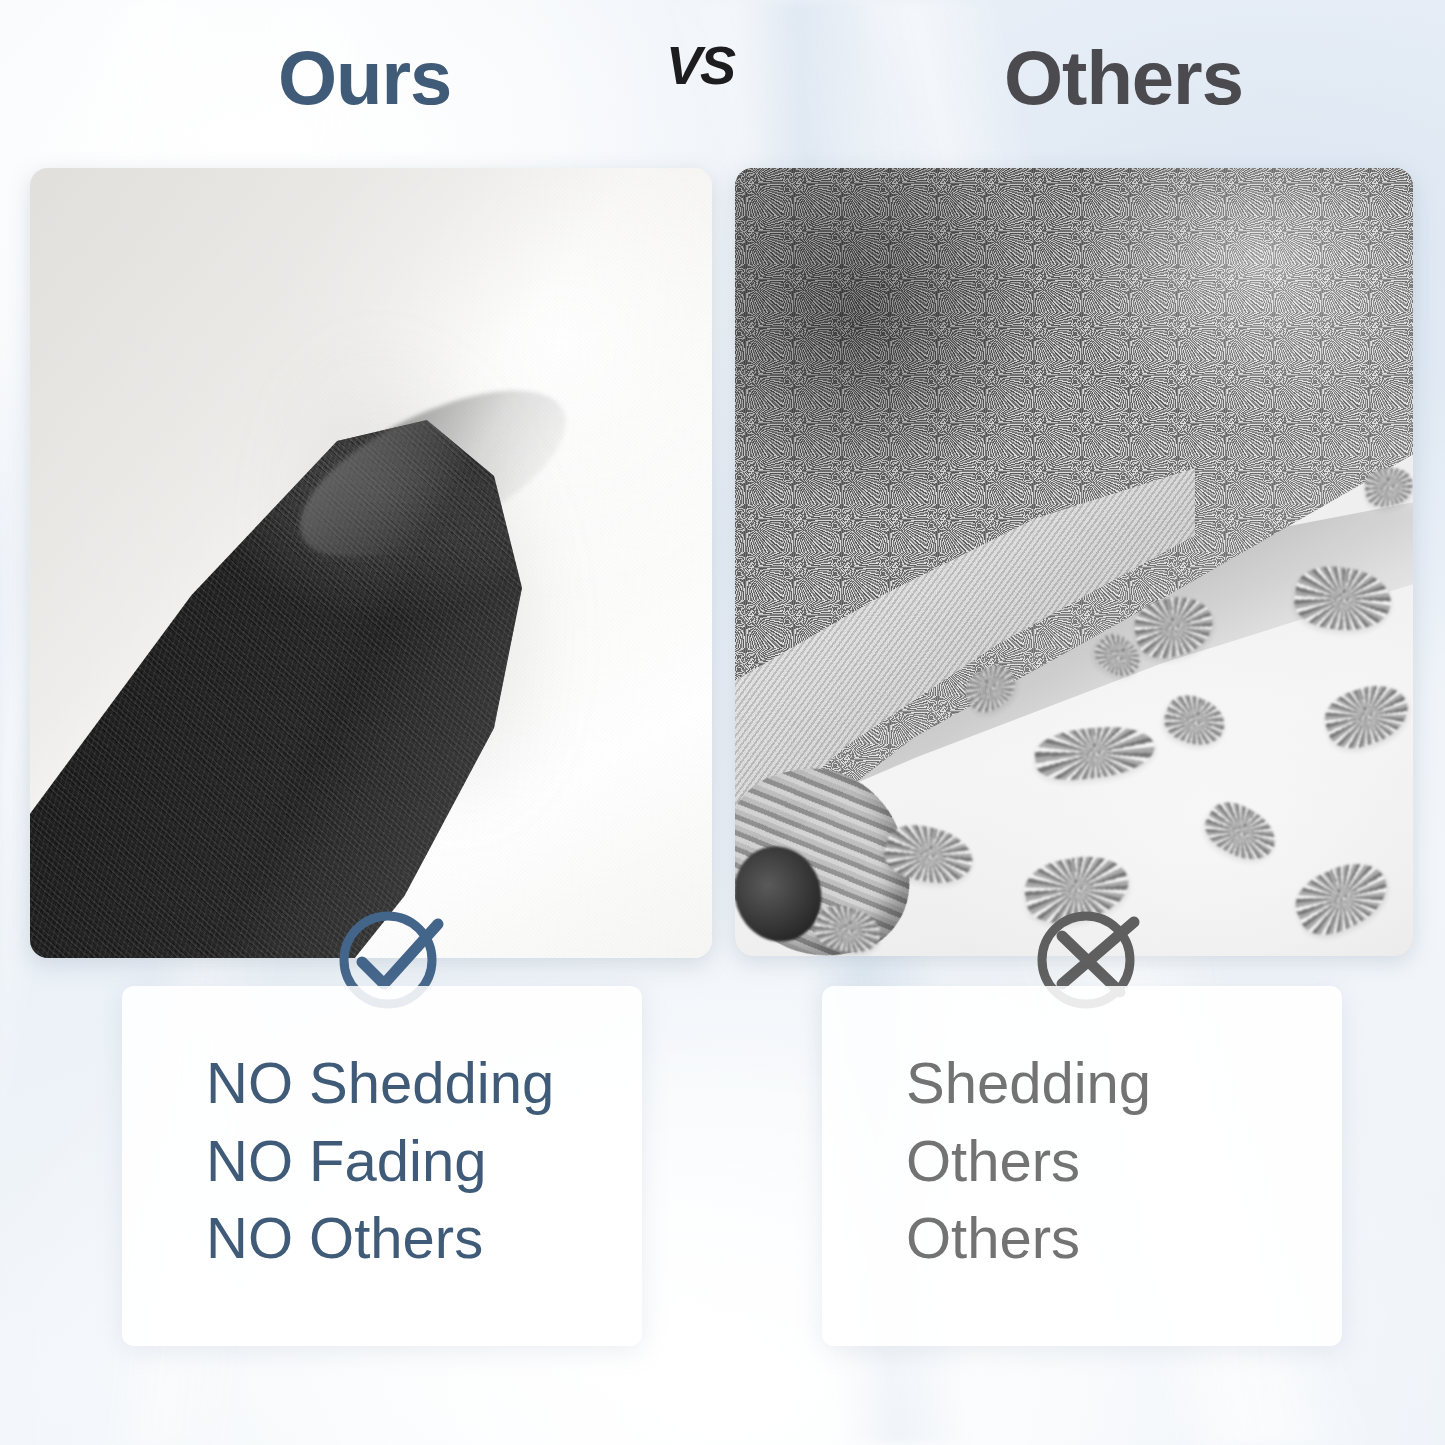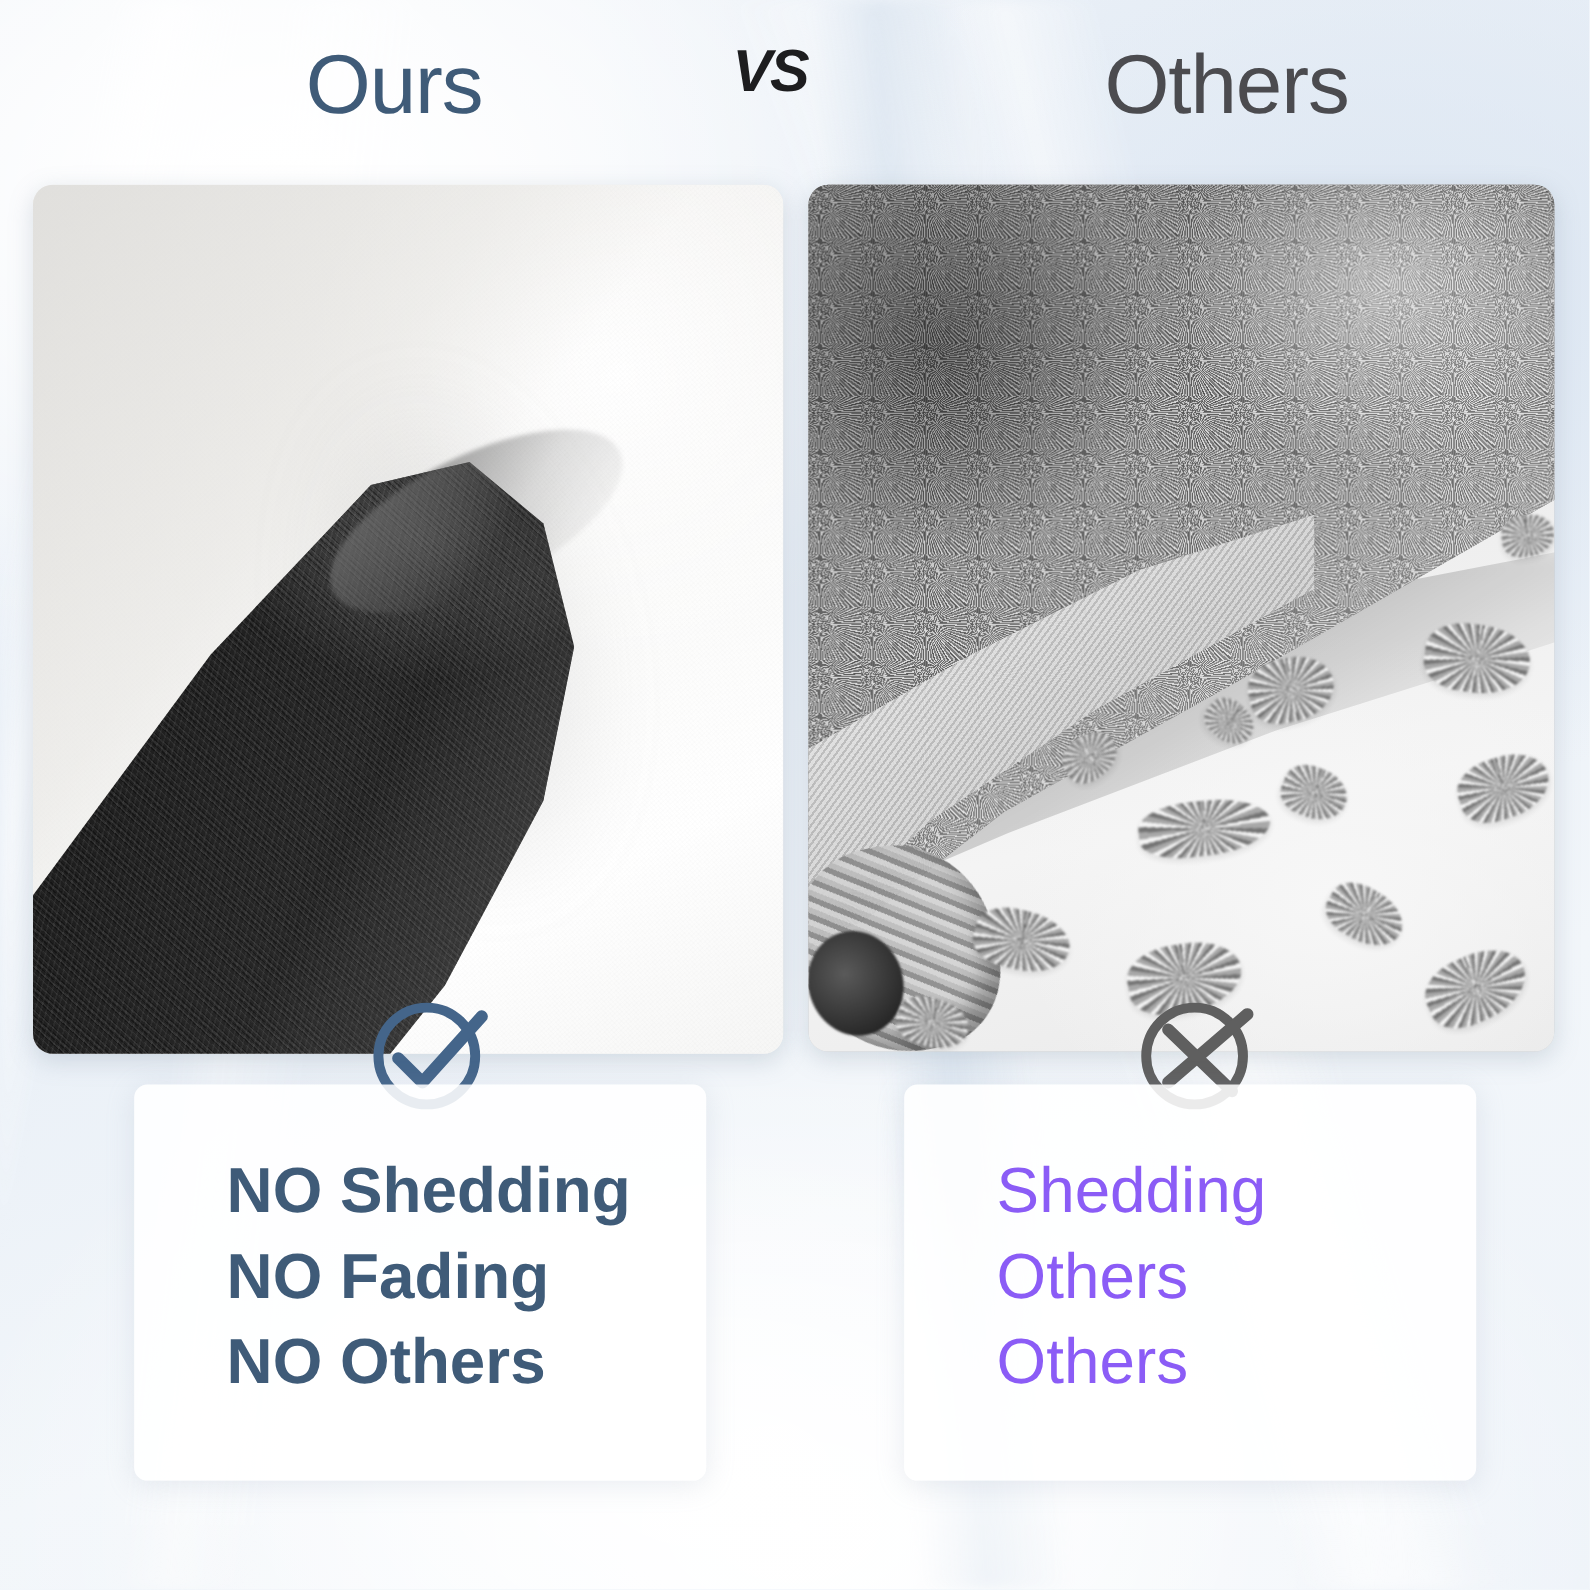--- a/index.html
+++ b/index.html
@@ -41,21 +41,21 @@
     position:absolute;
   }
   .bg-glow-br {
     left:10%; top:72%; width:70%; height:42%;
     background:radial-gradient(ellipse at 50% 50%, rgba(255,255,255,.95) 0%, rgba(255,255,255,0) 72%);
     position:absolute;
   }
 
   
   .header { position:absolute; left:0; top:0; width:1445px; height:160px; }
-  .h-word { position:absolute; font-weight:400; white-space:nowrap; line-height:1; }
+  .h-word { position:absolute; font-weight:700; white-space:nowrap; line-height:1; }
   .h-ours   { left:278px;  top:40px; font-size:76px; color:#3f5b78; letter-spacing:-1px; }
   .h-vs     { left:666px;  top:38px; font-size:54px; color:#1d1d1f; font-style:italic; font-weight:800; letter-spacing:-2px; }
   .h-others { left:1004px;  top:40px; font-size:76px; color:#4b4b4f; letter-spacing:-1px; }
 
   
   .panel {
     position:absolute;
     border-radius:18px;
     overflow:hidden;
     box-shadow:0 6px 22px rgba(120,138,158,.26);
@@ -221,22 +221,22 @@
   .card-left  { left:122px; top:986px; width:520px; height:360px; }
   .card-right { left:822px; top:986px; width:520px; height:360px; }
 
   .feature-list { position:absolute; left:84px; top:58px; }
   .feature-line {
     font-size:58px;
     line-height:1.34;
     font-weight:400;
     white-space:nowrap;
   }
-  .list-ours   .feature-line { color:#3f5b78;font-weight:bold; }
-  .list-others .feature-line { color:#8b5cf6; }
+  .list-ours   .feature-line { color:#3f5b78; }
+  .list-others .feature-line { color:#737373; }
 </style>
 </head>
 <body>
 
 <div id="canvas">
 
   <div class="bg-layer bg-base"></div>
   <div class="bg-layer bg-streaks"></div>
   <div class="bg-glow-tl"></div>
   <div class="bg-glow-br"></div>

